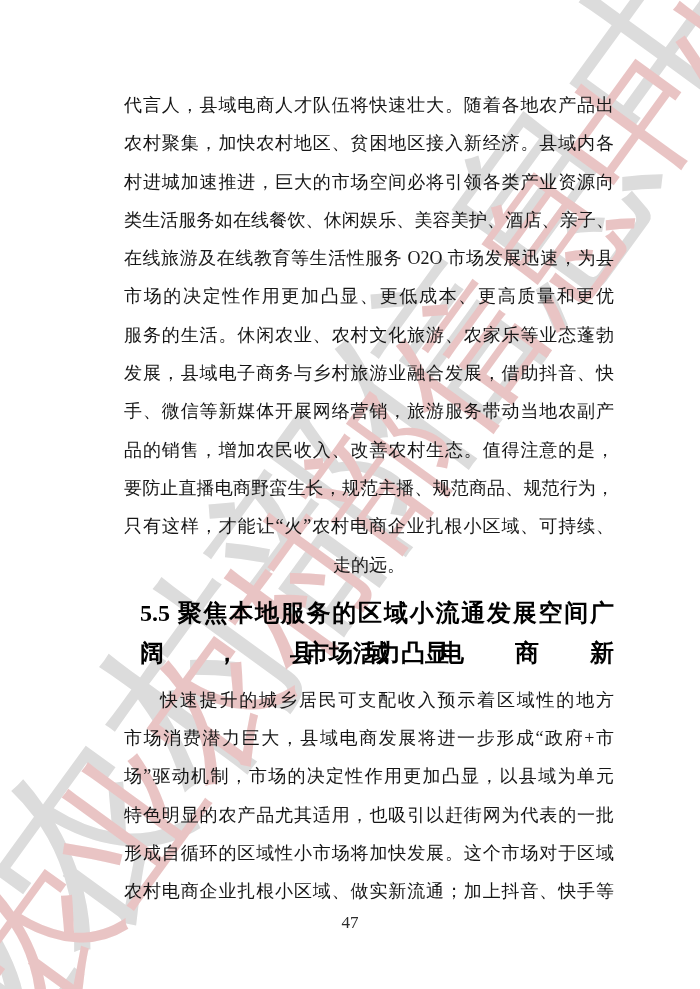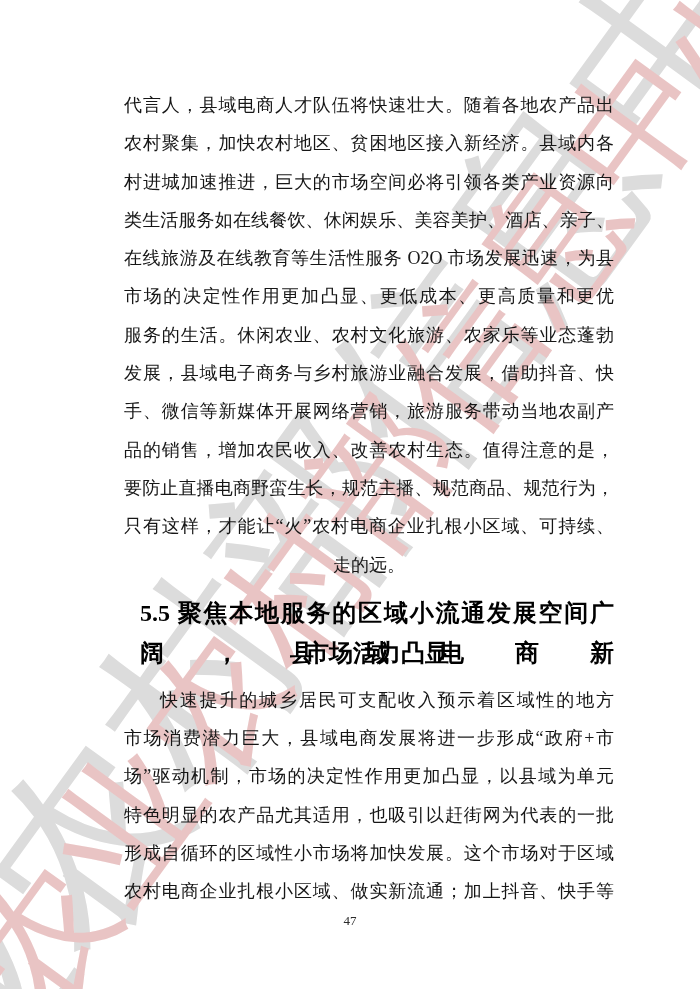--- a/index.html
+++ b/index.html
@@ -66,21 +66,21 @@
   .heading .line {
     line-height: 40px;
     height: 40px;
   }
   .page-number {
     position: absolute;
     top: 913px;
     left: 0;
     width: 100%;
     text-align: center;
-    font-size: 13px;
+    font-size: 17px;
     color: #2a2a2a;
     z-index: 1;
   }
 </style>
 </head>
 <body>
 
 <div class="page">
 
   <div class="wm wm-gray" style="color: rgb(220, 220, 220);">农业农村部信息中心</div>

